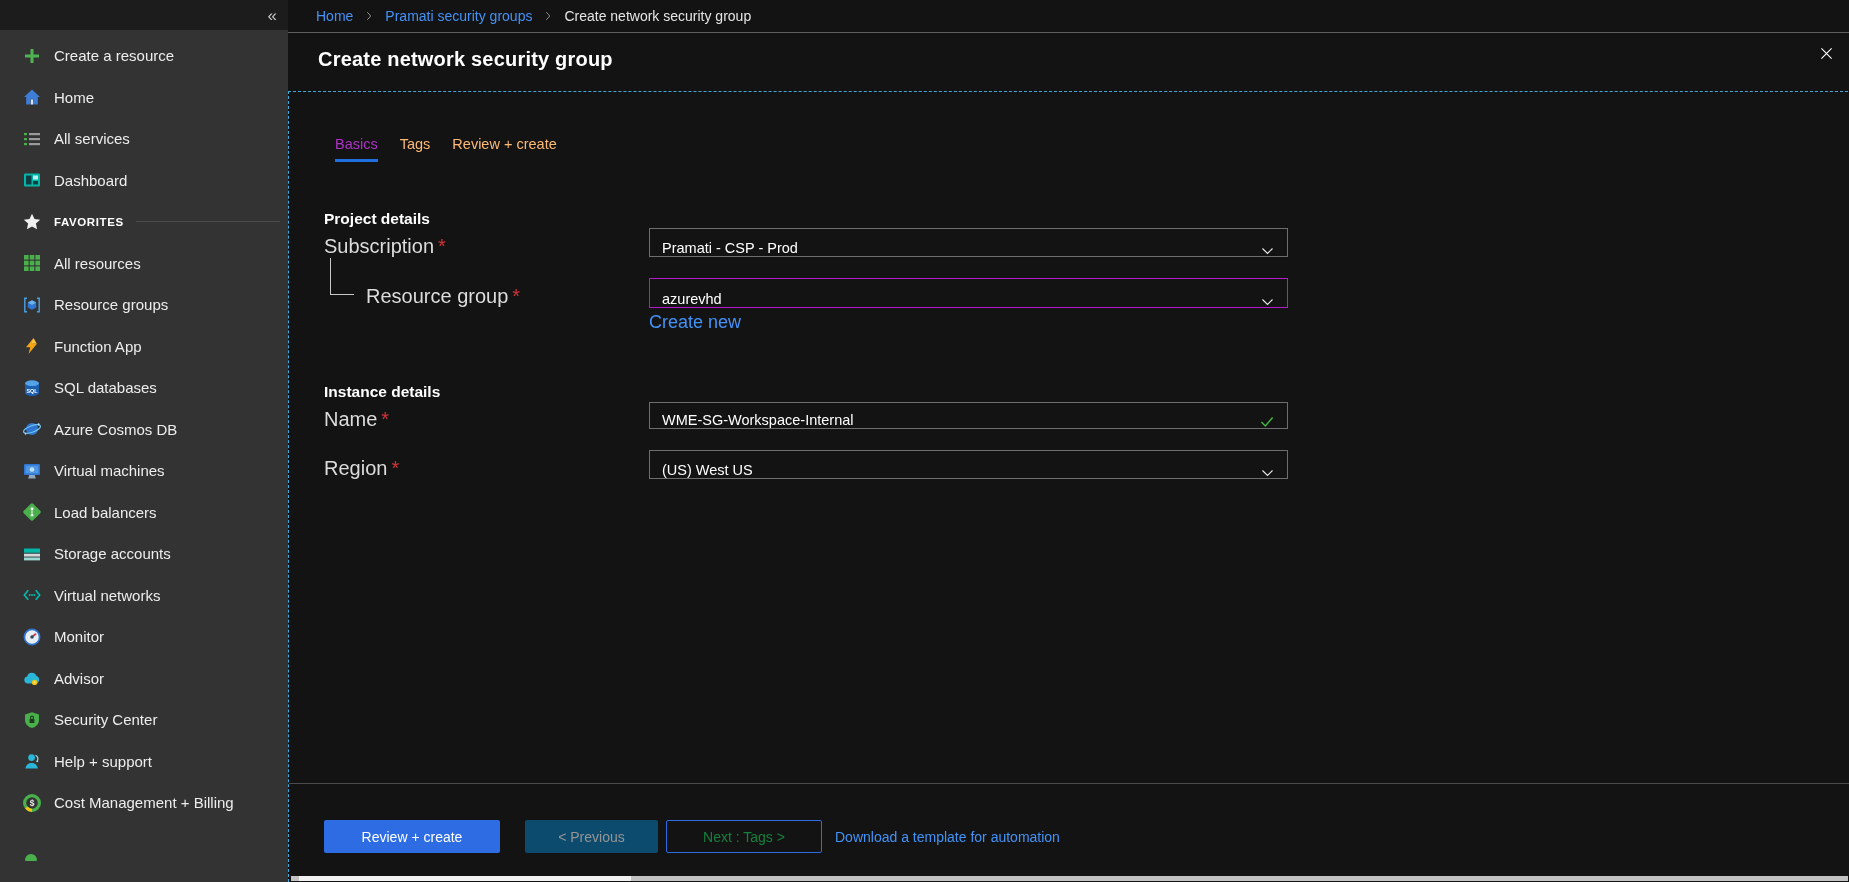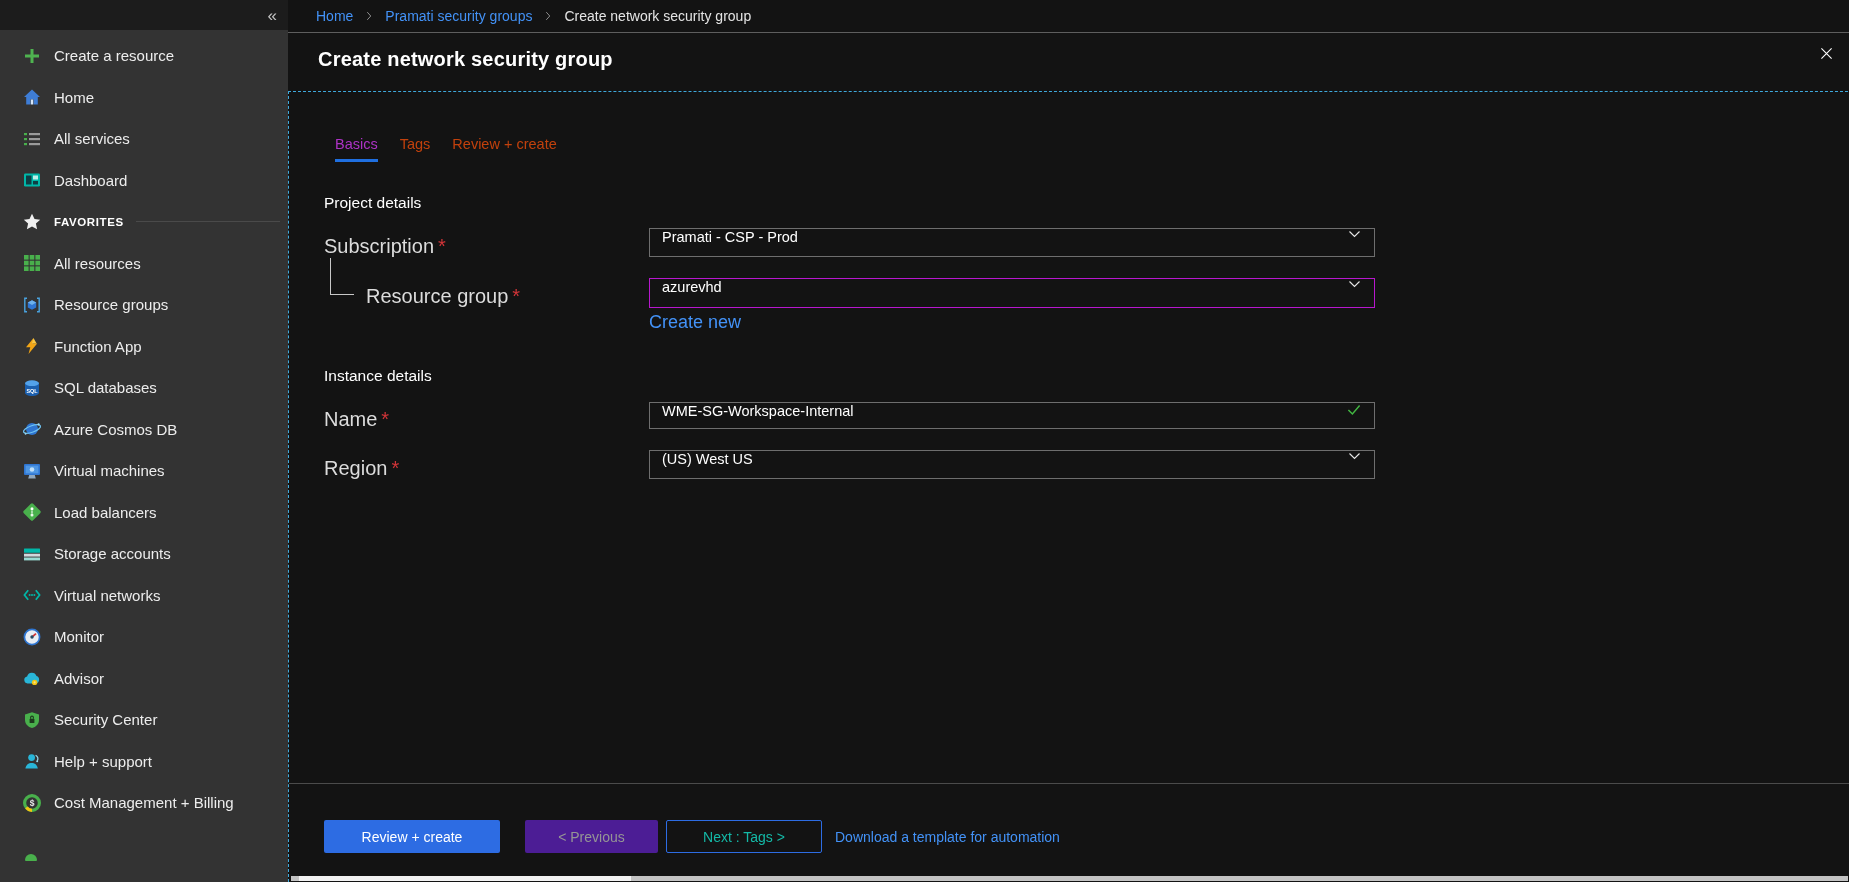--- a/index.html
+++ b/index.html
@@ -28,40 +28,40 @@
   
   .titlebar{position:absolute;left:288px;top:33px;width:1561px;height:58px;display:flex;align-items:center;padding-left:30px;box-sizing:border-box;}
   .page-title{font-size:20px;font-weight:600;color:#ffffff;letter-spacing:.2px;margin-top:-6px;}
   .close-btn{position:absolute;top:44px;right:14px;width:18px;height:18px;cursor:pointer;display:flex;align-items:center;justify-content:center;}
 
   
   .panel{position:absolute;left:288px;top:91px;width:1560px;height:791px;box-sizing:border-box;
          border-top:1px dashed var(--dash);border-left:1px dashed var(--dash);}
 
   .tabs{position:absolute;left:46px;top:44px;display:flex;}
-  .tab{font-size:14.5px;color:#c2410c;margin-right:22px;padding-bottom:10px;cursor:pointer;}
+  .tab{font-size:14.5px;color:#fdba74;margin-right:22px;padding-bottom:10px;cursor:pointer;}
   .tab.active{color:var(--tabactive);border-bottom:3px solid #1f6fe0;padding-bottom:7px;}
 
-  .sec-heading{position:absolute;left:35px;font-size:15.5px;font-weight:400;color:#ffffff;}
+  .sec-heading{position:absolute;left:35px;font-size:15.5px;font-weight:700;color:#ffffff;margin-top:16px;}
   .f-label{position:absolute;font-size:20px;color:#dcdcdc;}
   .req{color:var(--req);margin-left:4px;}
-  .field{position:absolute;left:360px;width:726px;box-sizing:border-box;border:1px solid #6e6e6e;
-         display:flex;align-items:flex-start;justify-content:space-between;padding:0 12px;font-size:14.5px;color:#ffffff;cursor:pointer;background:transparent;}
+  .field{position:absolute;left:360px;width:639px;box-sizing:border-box;border:1px solid #6e6e6e;
+         display:flex;align-items:flex-end;justify-content:space-between;padding:0 12px;font-size:14.5px;color:#ffffff;cursor:pointer;background:transparent;}
   .field.focused{border:1.5px solid var(--focus);}
   .field .val{white-space:nowrap;}
   .connector{position:absolute;left:41px;top:166px;width:23px;height:36px;border-left:1px solid #c8c8c8;border-bottom:1px solid #c8c8c8;}
   .action-link{position:absolute;left:360px;font-size:18px;color:var(--link);cursor:pointer;}
 
   
   .footer-sep{position:absolute;left:0;top:691px;width:1560px;height:1px;background:#4b4b4b;}
   .btn{position:absolute;top:728px;height:33px;box-sizing:border-box;border:none;border-radius:2px;
        font-family:"Liberation Sans",sans-serif;font-size:14px;display:flex;align-items:center;justify-content:center;cursor:pointer;}
   .btn.primary{left:35px;width:176px;background:var(--accent);color:#ffffff;}
-  .btn.disabled{left:236px;width:133px;background:#4c1d95;color:#959595;cursor:default;}
-  .btn.outline{left:377px;width:156px;background:transparent;border:1px solid var(--accent);color:#14b8a6;}
+  .btn.disabled{left:236px;width:133px;background:#0c4a6e;color:#959595;cursor:default;}
+  .btn.outline{left:377px;width:156px;background:transparent;border:1px solid var(--accent);color:#15803d;}
   .download-link{position:absolute;left:546px;top:728px;height:33px;display:flex;align-items:center;font-size:14px;color:var(--link);cursor:pointer;}
 
   
   .hscroll{position:absolute;left:2px;top:784px;width:1557px;height:5px;background:#c3c3c3;}
   .hscroll .thumb{position:absolute;left:8px;top:0;width:332px;height:5px;background:#f2f2f2;}
 </style>
 </head>
 <body>
 
 <div class="app">

